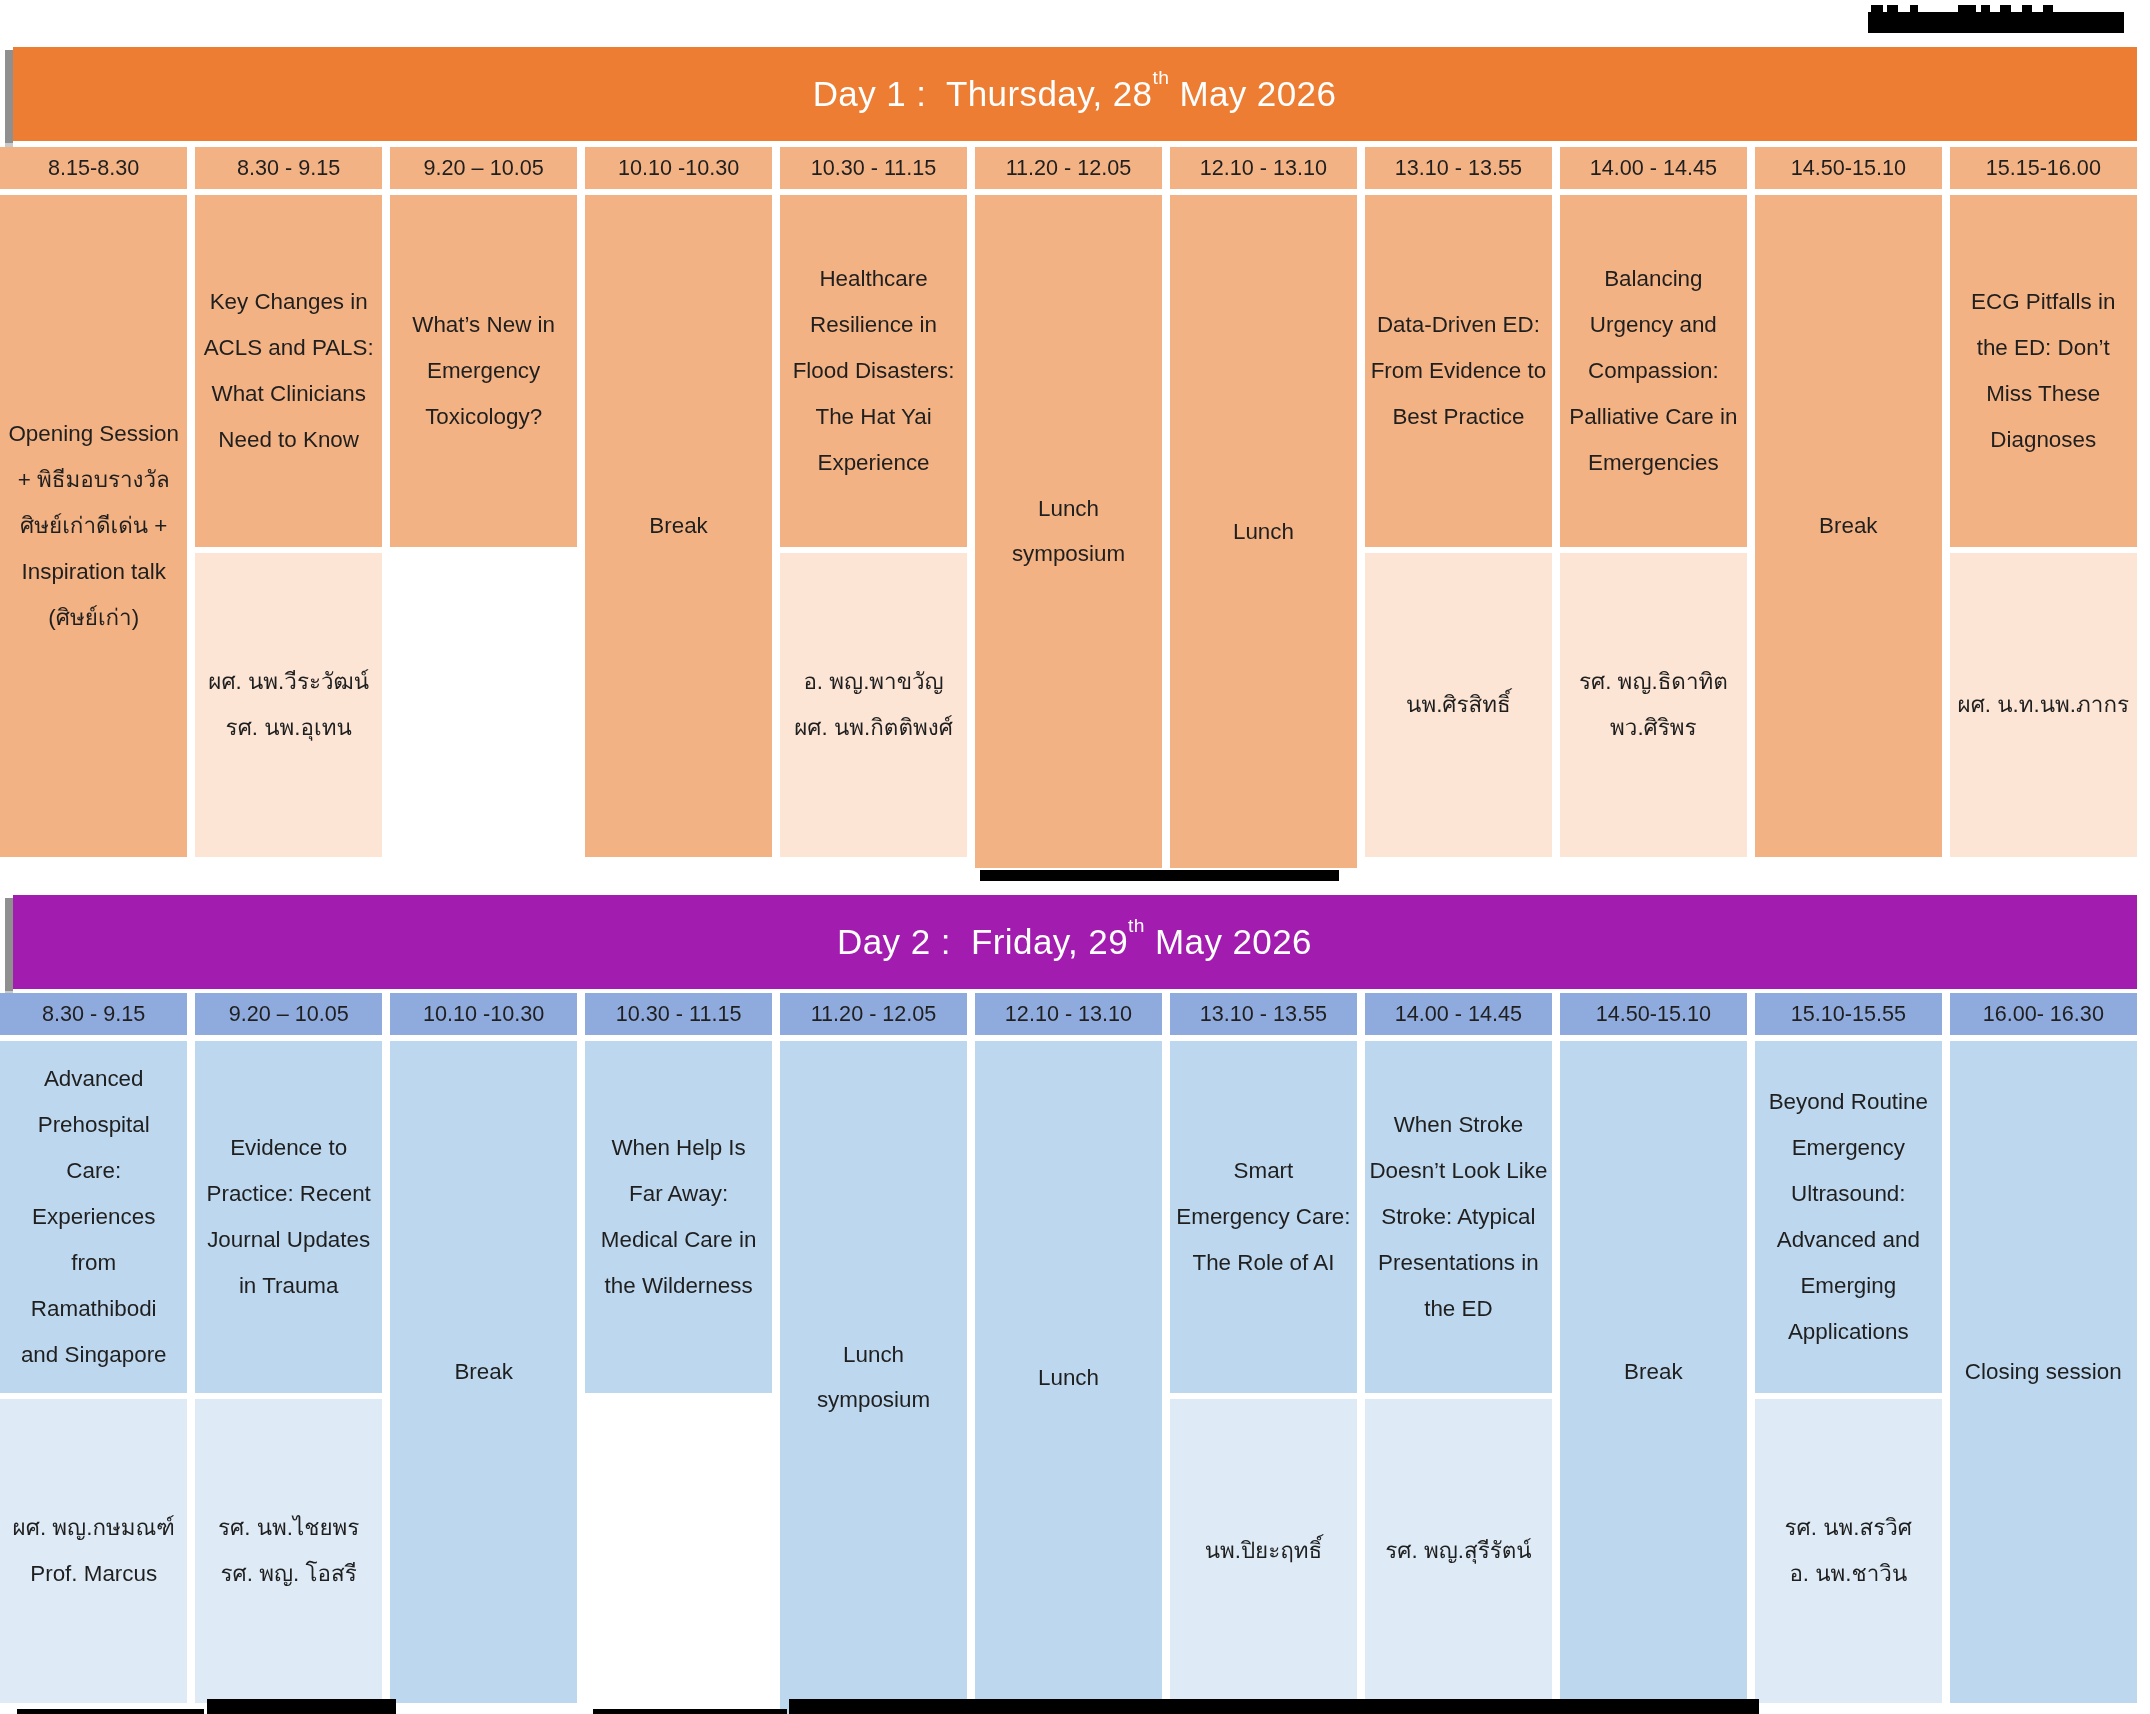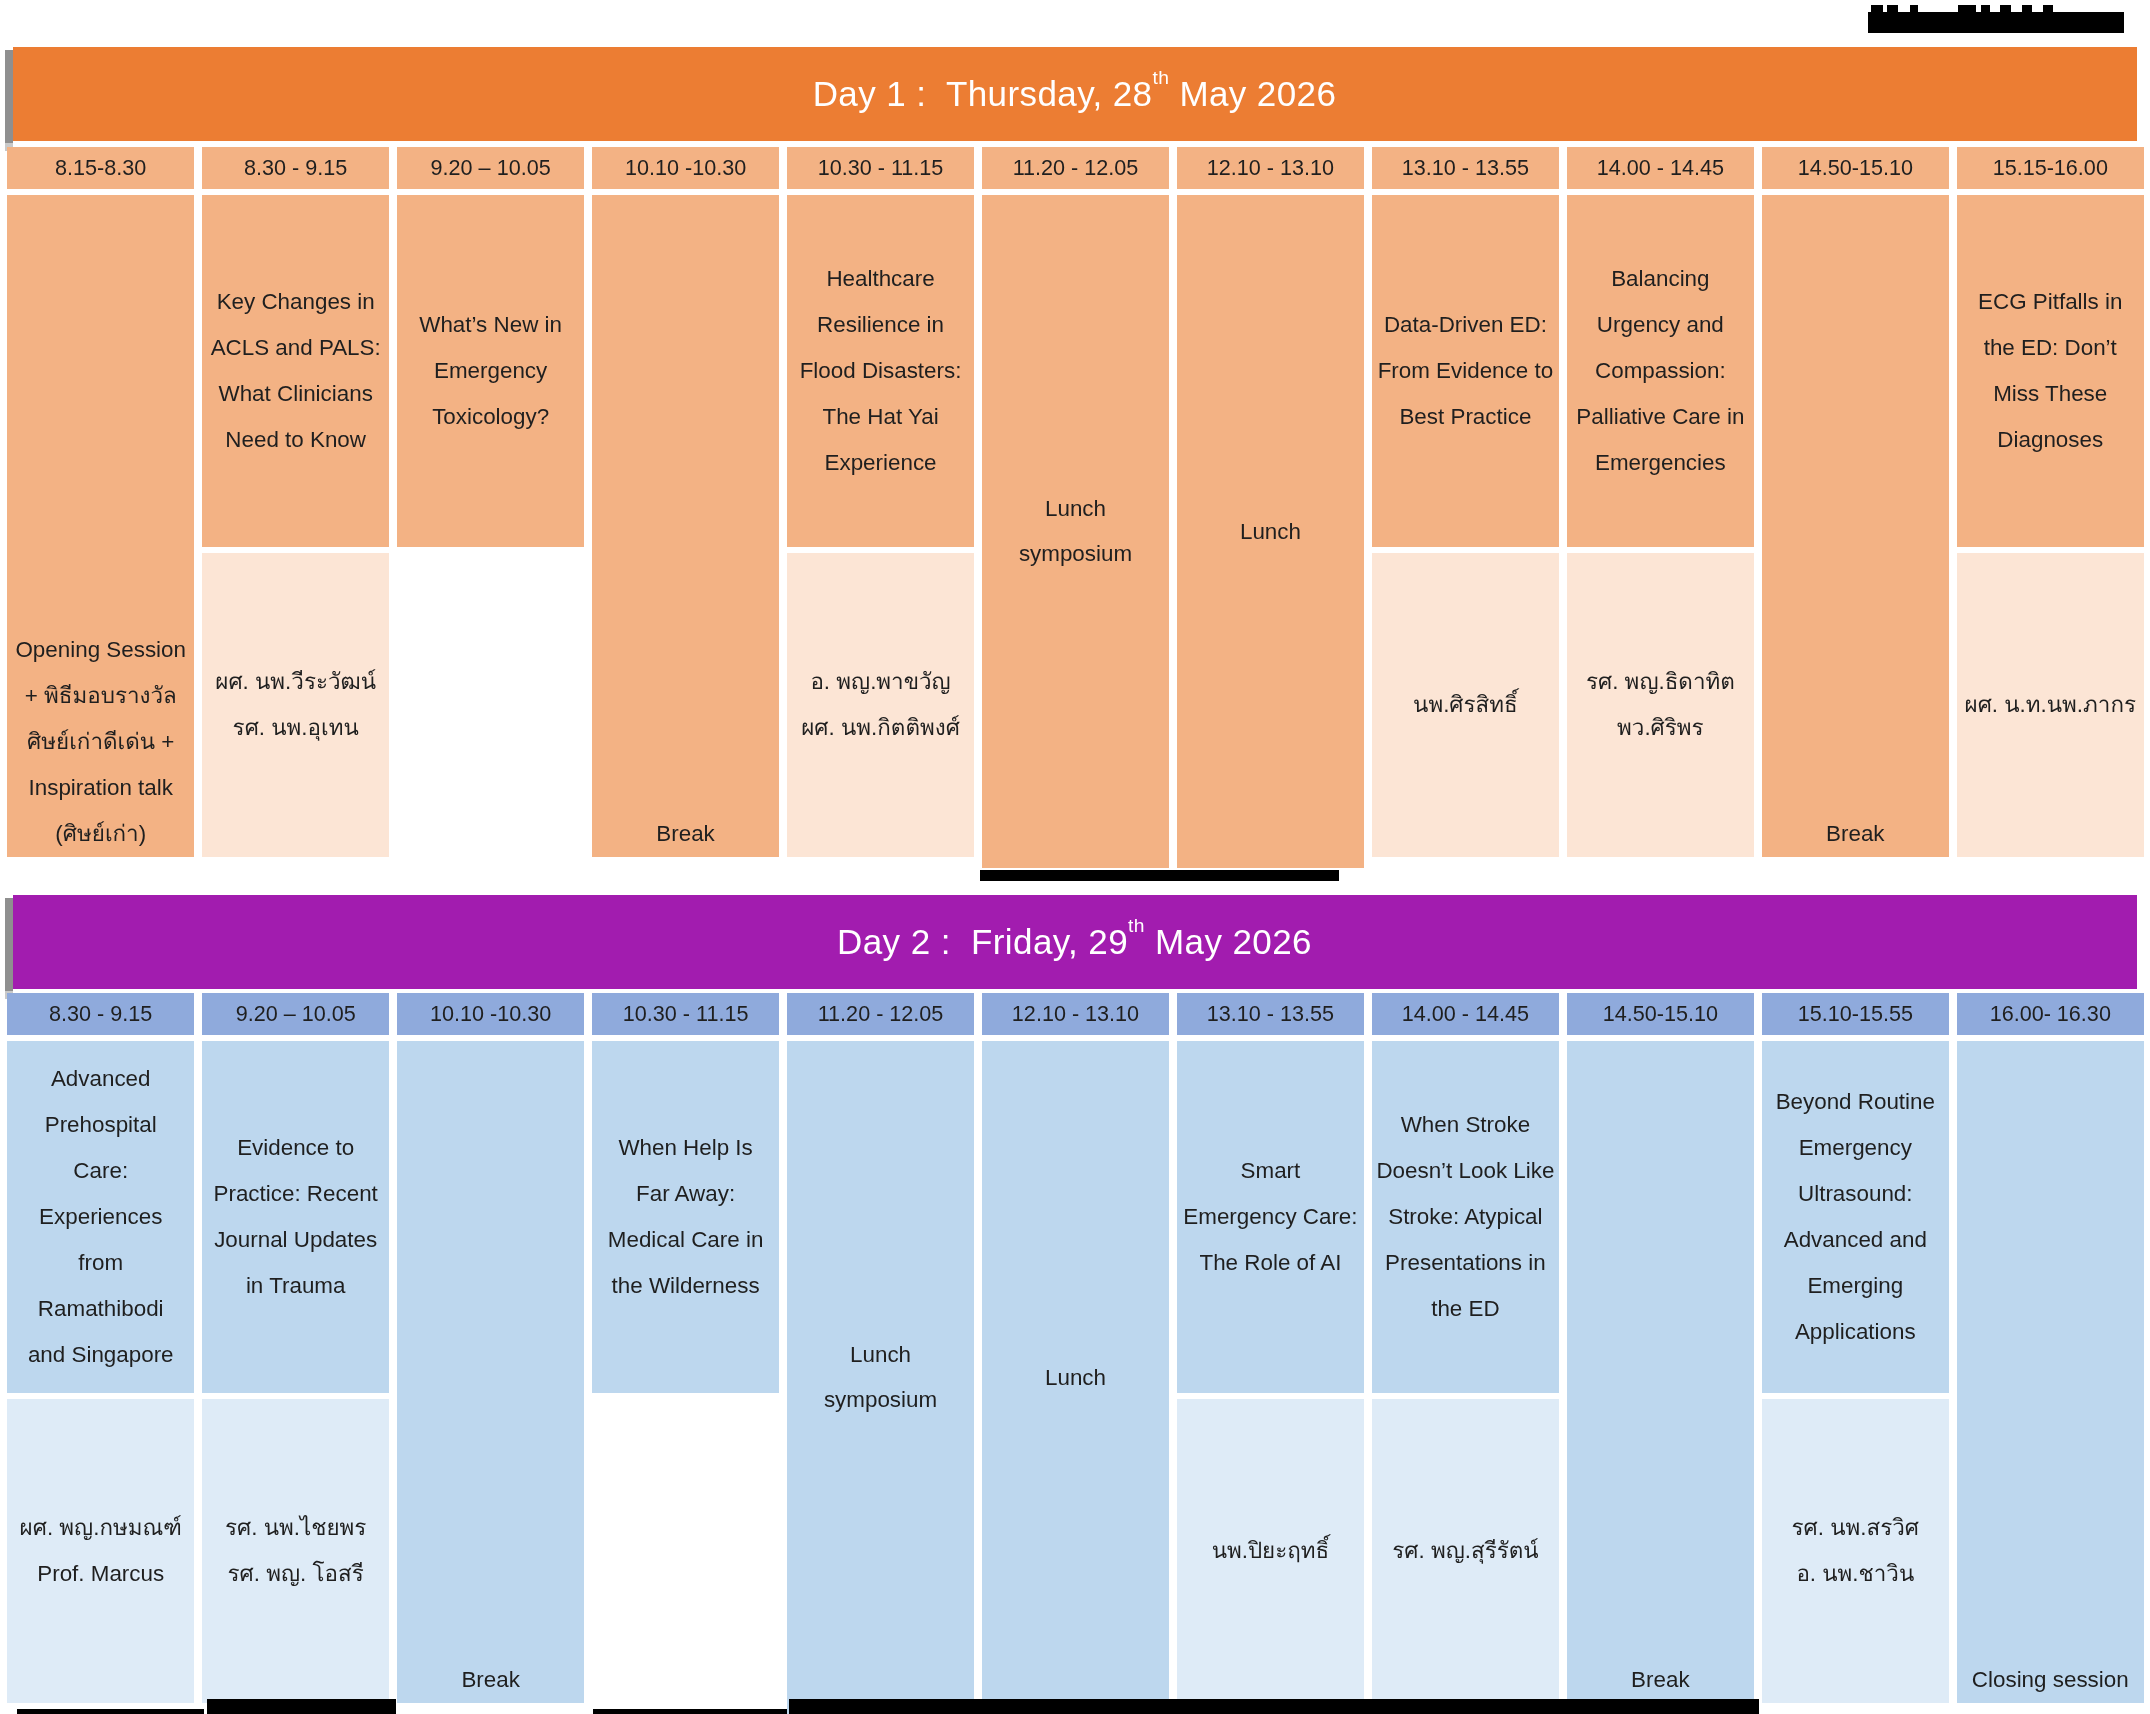--- a/index.html
+++ b/index.html
@@ -13,21 +13,21 @@
   .day-header .title{white-space:pre;}
   .day-header sup{font-size:0.55em;position:relative;top:-0.85em;text-align:center;}
   .d1-header{background:#EC7D33;top:47px;}
   .d2-header{background:#a21caf;top:895px;}
   .gray-strip{position:absolute;left:5px;width:7.5px;background:#8f8f8f;}
   .gray-strip .tip{position:absolute;left:0;bottom:-8.3px;width:7.5px;height:8.3px;background:#c9c9c9;}
   .strip-d1{top:50px;height:93px;}
   .strip-d2{top:898px;height:93px;}
 
   
-  .grid{position:absolute;left:7px;width:2137px;display:grid;
+  .grid{position:absolute;left:0;width:2137px;display:grid;
     grid-template-columns:repeat(11,1fr);
     grid-template-rows:42px 352px 304px;
     column-gap:7.5px;row-gap:5.8px;}
   .grid-d1{top:147px;}
   .grid-d2{top:993px;}
 
   .cell{display:flex;align-items:center;justify-content:center;text-align:center;
     font-size:22.4px;line-height:2.05;padding:0 3.3px;box-sizing:border-box;}
   .cell-text{white-space:pre-line;}
 
@@ -35,21 +35,21 @@
   .d1-time,.d1-session,.d1-tall{background:#F3B284;}
   .d1-speaker{background:#FCE5D5;}
   
   .d2-time{background:#8FAADC;}
   .d2-session,.d2-tall{background:#BDD7EE;}
   .d2-speaker{background:#DEEBF7;}
 
   .time{grid-row:1;font-size:21.6px;}
   .session{grid-row:2;}
   .speaker{grid-row:3;}
-  .tall{grid-row:2 / 4;align-items:flex-end;}
+  .tall{grid-row:2 / 4;}
   .tall-ext{grid-row:2 / 4;align-self:start;height:calc(100% + 11.6px);}
 
   .c1{grid-column:1}.c2{grid-column:2}.c3{grid-column:3}.c4{grid-column:4}
   .c5{grid-column:5}.c6{grid-column:6}.c7{grid-column:7}.c8{grid-column:8}
   .c9{grid-column:9}.c10{grid-column:10}.c11{grid-column:11}
 
   
   .bar{position:absolute;background:#000000;}
 </style>
 </head>

